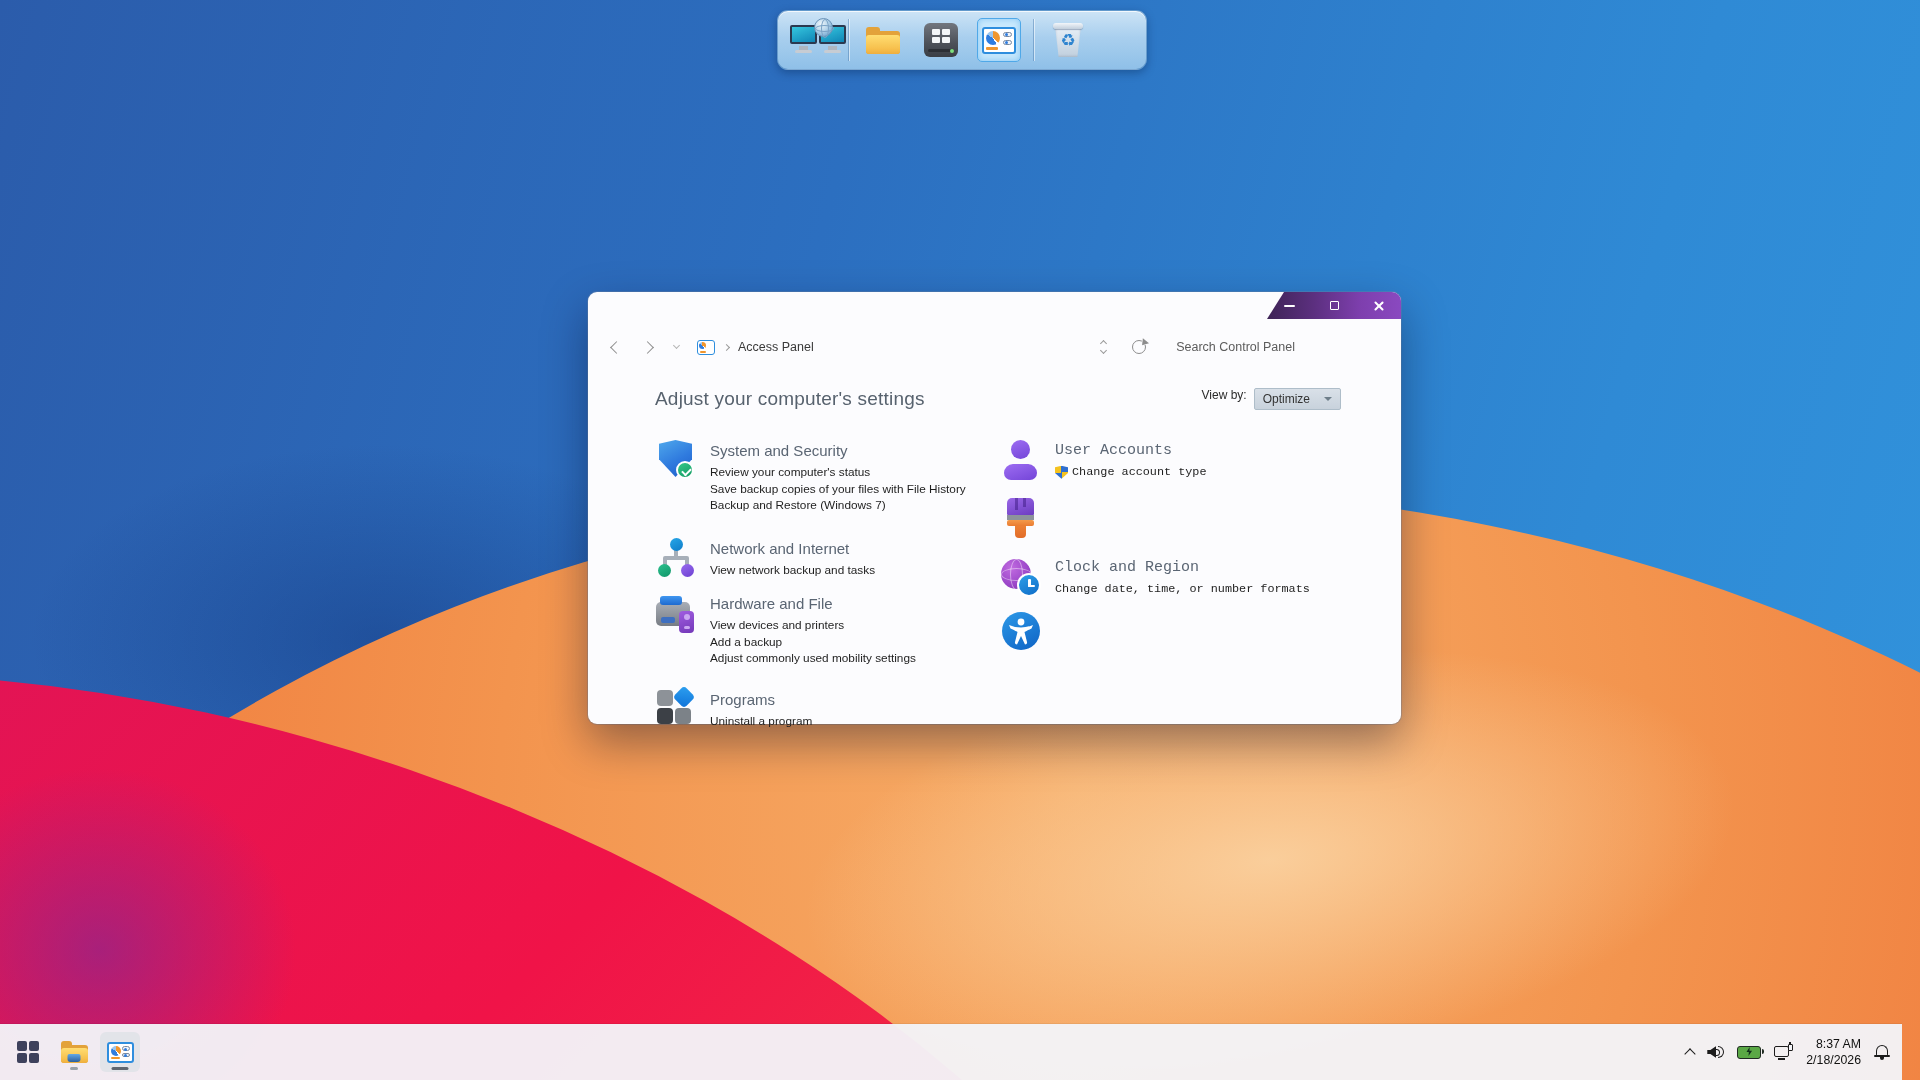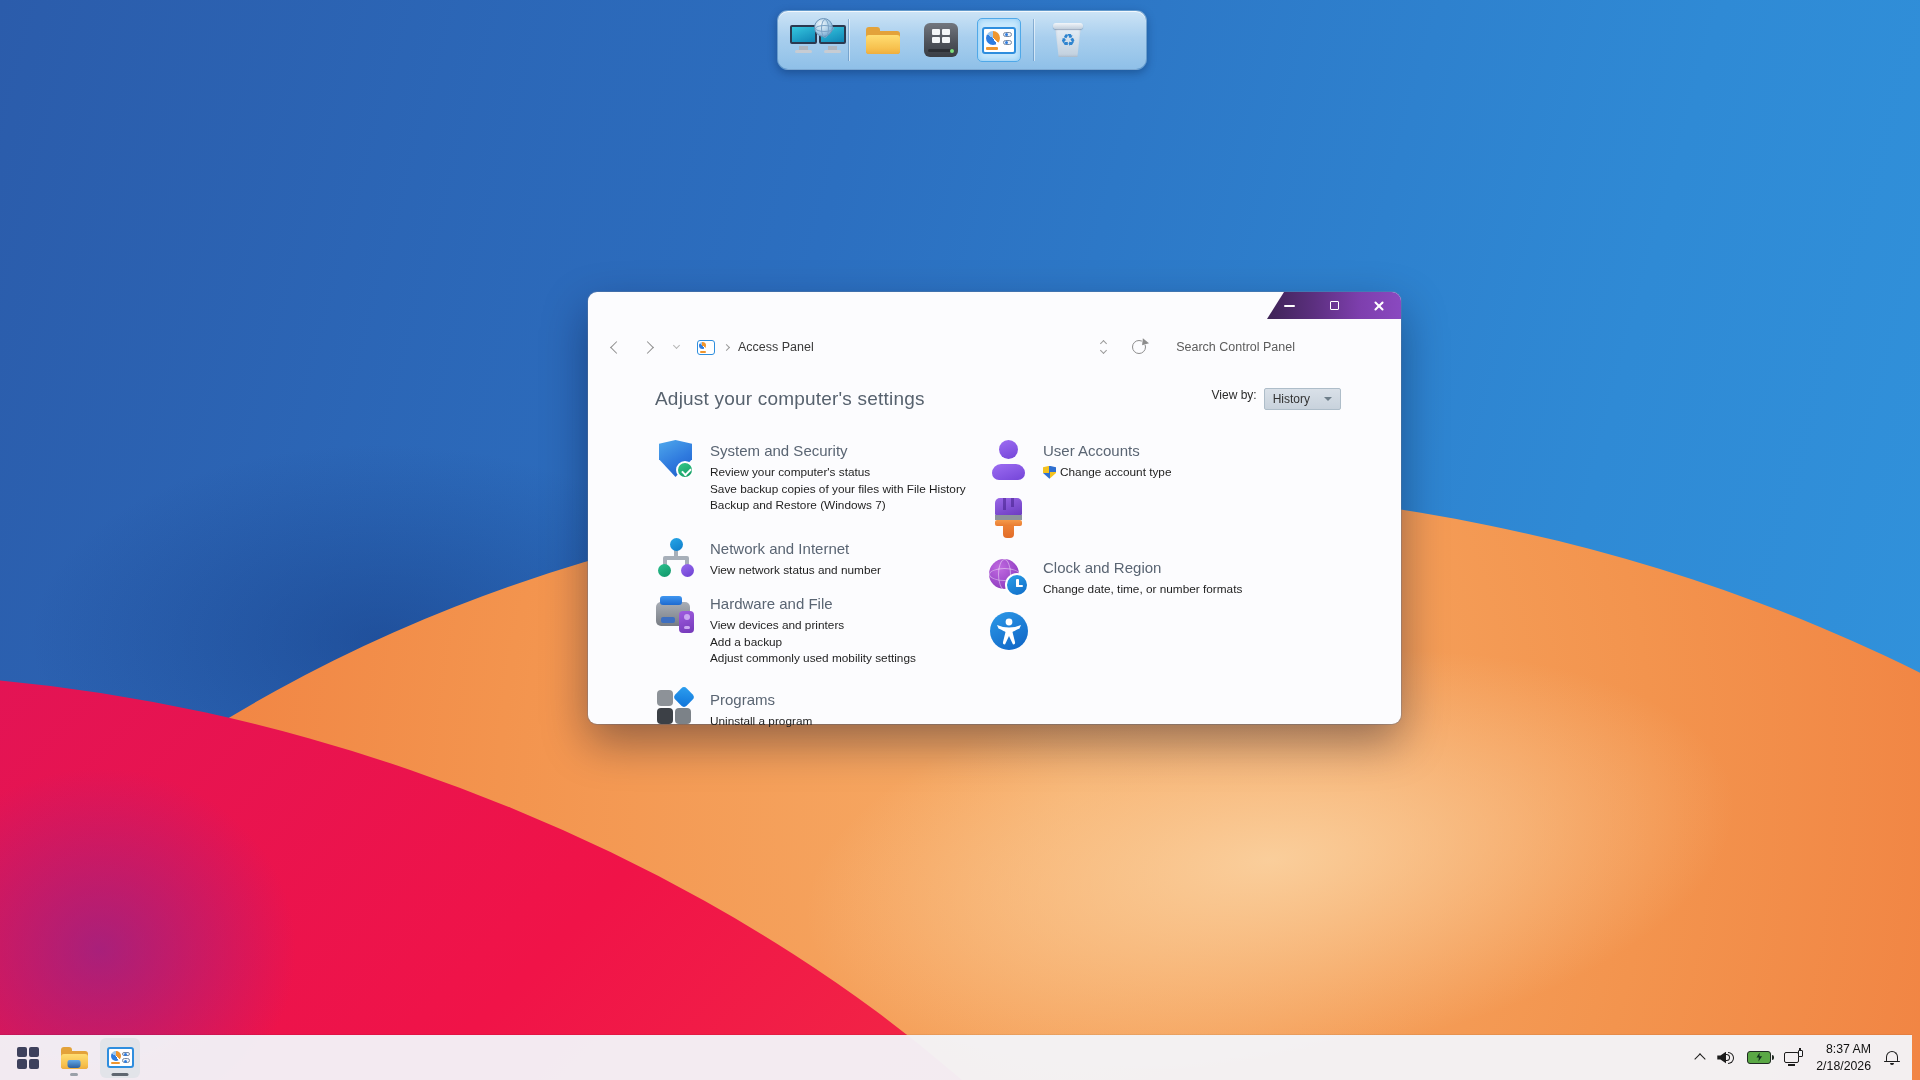--- a/index.html
+++ b/index.html
@@ -124,21 +124,21 @@
   .headrow { position:absolute; left:67px; right:60px; top:96px; display:flex; align-items:center; justify-content:space-between; }
   .head-title { font-size:19px; color:#57626e; letter-spacing:.2px; }
   .viewby { display:flex; align-items:flex-start; }
   .viewby-label { font-size:12px; color:#2b2b2b; margin-right:7px; }
   .viewby-btn { display:flex; align-items:center; background:linear-gradient(180deg,#d9e0e8,#c8d2dc); border:1px solid #aebdc9;
     border-radius:2px; padding:3px 8px; font-size:12px; color:#333; }
   .viewby-btn .caret { width:0; height:0; border-left:4px solid transparent; border-right:4px solid transparent; border-top:4px solid #6e7e8a; margin-left:14px; }
 
   .col { position:absolute; top:148px; }
   .col.left  { left:67px;  width:345px; }
-  .col.right { left:400px; width:380px; }
+  .col.right { left:412px; width:380px;font-family:Liberation Mono, monospace; }
   .cat { display:flex; gap:13px; }
   .cat .ictile { width:42px; flex:0 0 42px; display:flex; justify-content:center; }
   .cat-title { font-size:15px; color:#5a6573; line-height:19px; margin:1px 0 4px; cursor:pointer; }
   .cat-link { font-size:11.8px; color:#1e1e1e; line-height:16.5px; cursor:pointer; display:flex; align-items:center; gap:4px; }
   .mb-a { margin-bottom:24px; } .mb-b { margin-bottom:15px; } .mb-c { margin-bottom:22px; } .mb-d { margin-bottom:17px; }
 
   
   .ic-shield { position:relative; width:36px; height:40px; }
   .ic-shield .sh { position:absolute; left:1px; top:0; width:33px; height:37px;
     clip-path:polygon(0 10%,50% 0,100% 10%,100% 52%,50% 100%,0 52%);
@@ -205,21 +205,21 @@
   .ic-clock .face::after { content:""; position:absolute; left:9px; top:10px; width:7px; height:2.5px; background:#fff; border-radius:1px; }
 
   .ic-access { position:relative; width:38px; height:38px; border-radius:50%;
     background:linear-gradient(150deg,#2d9ae8 0%,#0e62c4 100%); }
 
   .uac-shield { width:13px; height:13px; flex:0 0 13px;
     clip-path:polygon(0 12%,50% 0,100% 12%,100% 55%,50% 100%,0 55%);
     background:conic-gradient(#2f6fd0 0 25%, #f4c21f 0 50%, #2f6fd0 0 75%, #f4c21f 0); }
 
   
-  .taskbar { position:fixed; left:0; right:8px; bottom:0; height:45px; background:rgba(243,244,248,.96);
+  .taskbar { position:fixed; left:0; right:18px; bottom:0; height:56px; background:rgba(243,244,248,.96);
     box-shadow:0 -1px 0 rgba(0,0,0,.05); }
   .tb-left { position:absolute; left:8px; top:0; bottom:0; display:flex; align-items:center; gap:6px; }
   .tb-btn { width:40px; height:40px; border-radius:6px; display:flex; align-items:center; justify-content:center; position:relative; }
   .tb-btn.active { background:#e2e4e9; }
   .tb-ind { position:absolute; bottom:2px; left:50%; transform:translateX(-50%); height:3px; border-radius:2px; background:#9aa0a8; }
   .tb-ind.w8 { width:8px; } .tb-ind.w17 { width:17px; background:#5f6670; }
   .start-ic { display:grid; grid-template-columns:10px 10px; grid-template-rows:10px 10px; gap:2px; }
   .start-ic div { background:#3e415c; border-radius:2px; }
   .cp-ic.mid { width:27px; height:21px; }
   .cp-ic.mid .pie { width:10px; height:10px; left:2px; top:2px; }
@@ -346,21 +346,21 @@
       <span class="refresh"></span>
       <span class="search-txt">Search Control Panel</span>
     </span>
   </div>
 
   <div class="headrow">
     <div class="head-title">Adjust your computer's settings</div>
     <div class="viewby">
       <span class="viewby-label">View by:</span>
       <span class="viewby-btn">
-        <span>History</span>
+        <span>Optimize</span>
         <span class="caret"></span>
       </span>
     </div>
   </div>
 
   <div class="col left">
     <div class="cat mb-a">
       <div class="ictile">
           <div class="ic-shield">
             <div class="sh"></div>
@@ -381,21 +381,21 @@
             <div class="ln h0"></div>
             <div class="ln v1"></div>
             <div class="ln v2"></div>
         <div class="nd top"></div>
             <div class="nd bl"></div>
             <div class="nd br"></div>
           </div>
         </div>
       <div>
         <div class="cat-title">Network and Internet</div>
-        <div class="cat-link">View network status and number</div>
+        <div class="cat-link">View network backup and tasks</div>
       </div>
     </div>
     <div class="cat mb-c">
       <div class="ictile">
           <div class="ic-printer">
         <div class="body"></div>
             <div class="lid"></div>
             <div class="slot"></div>
             <div class="pad"></div>
           </div>

